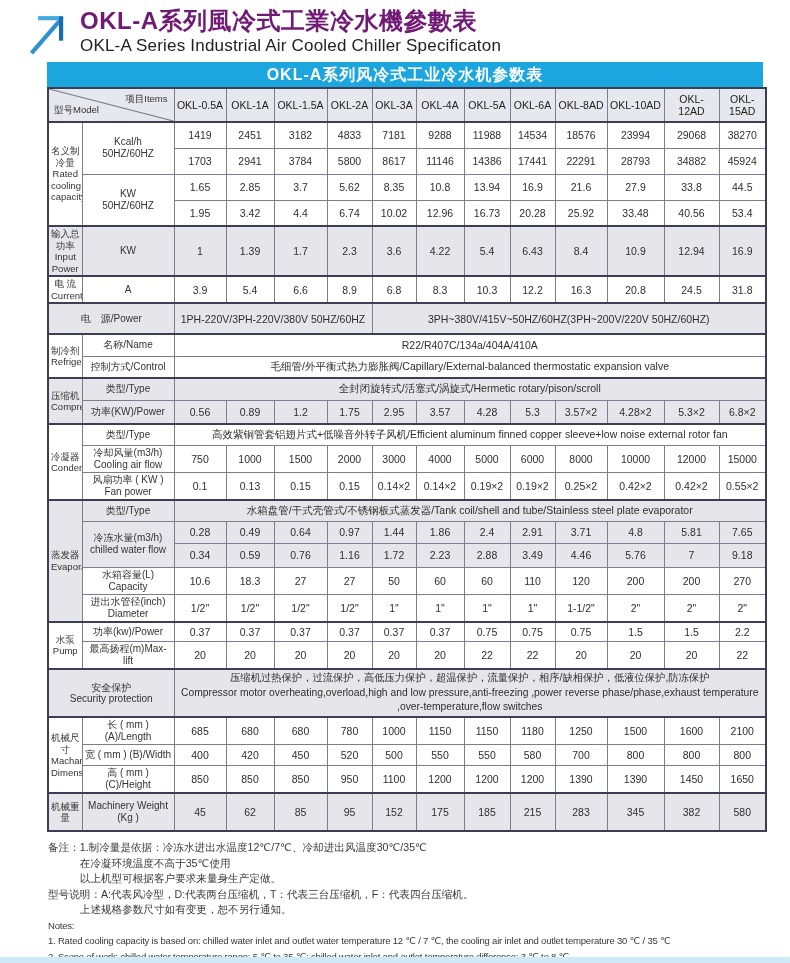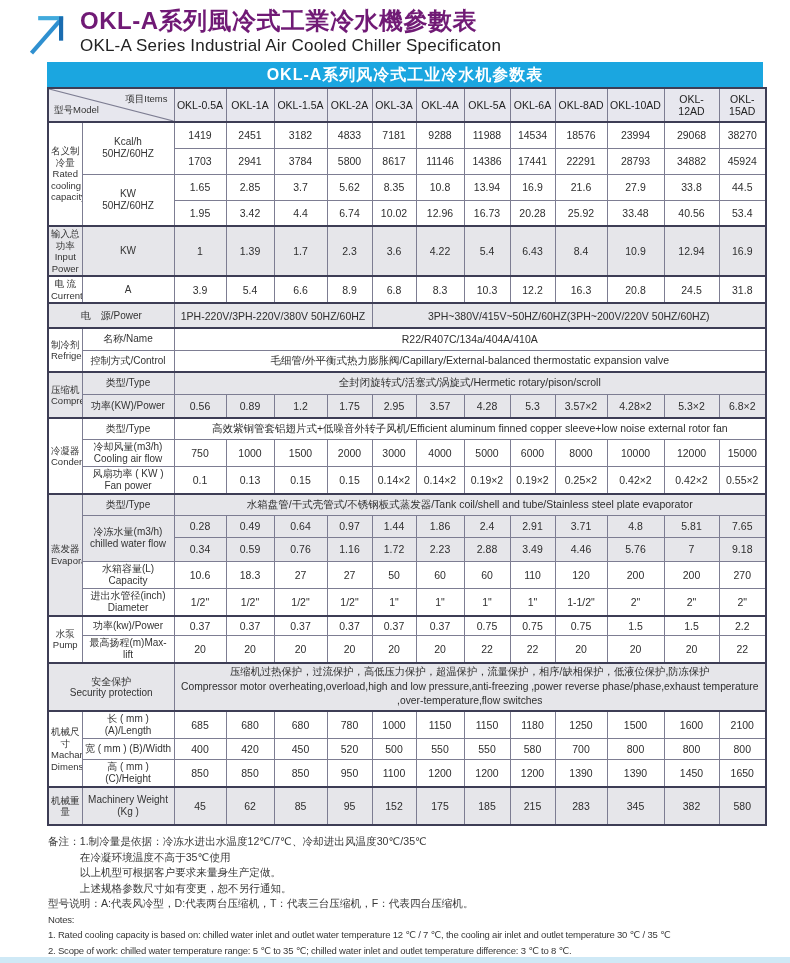--- a/index.html
+++ b/index.html
@@ -196,21 +196,21 @@
           <td class="val">8.9</td>
           <td class="val">6.8</td>
           <td class="val">8.3</td>
           <td class="val">10.3</td>
           <td class="val">12.2</td>
           <td class="val">16.3</td>
           <td class="val">20.8</td>
           <td class="val">24.5</td>
           <td class="val">31.8</td>
         </tr>
-        <tr class="sec shaded" style="height: 25px;">
+        <tr class="sec shaded" style="height: 31px;">
           <td colspan="2" class="grp" style="font-size: 10px;">电　源/Power</td>
           <td colspan="4" class="span-cell">1PH-220V/3PH-220V/380V 50HZ/60HZ</td>
           <td colspan="8" class="span-cell">3PH~380V/415V~50HZ/60HZ(3PH~200V/220V  50HZ/60HZ)</td>
         </tr>
         <tr class="sec" style="height: 22px;">
           <td class="grp" rowspan="2">制冷剂
 Refrigerant</td>
           <td class="lbl" rowspan="1">名称/Name</td>
           <td colspan="12" class="span-cell">R22/R407C/134a/404A/410A</td>
         </tr>
@@ -448,21 +448,21 @@
           <td class="val">382</td>
           <td class="val">580</td>
         </tr>
       </tbody>
     </table>
 
   <div class="notes" id="notes">
       <div class="note-line-zh">备注：1.制冷量是依据：冷冻水进出水温度12℃/7℃、冷却进出风温度30℃/35℃</div>
       <div class="note-line-zh">　　　在冷凝环境温度不高于35℃使用</div>
       <div class="note-line-zh">　　　以上机型可根据客户要求来量身生产定做。</div>
+      <div class="note-line-zh">型号说明：A:代表风冷型，D:代表两台压缩机，T：代表三台压缩机，F：代表四台压缩机。</div>
       <div class="note-line-zh">　　　上述规格参数尺寸如有变更，恕不另行通知。</div>
-      <div class="note-line-zh">型号说明：A:代表风冷型，D:代表两台压缩机，T：代表三台压缩机，F：代表四台压缩机。</div>
       <div class="note-line-en">Notes:</div>
       <div class="note-line-en">1. Rated cooling capacity is based on: chilled water inlet and outlet water temperature 12 ℃ / 7 ℃, the cooling air inlet and outlet temperature 30 ℃ / 35 ℃</div>
       <div class="note-line-en">2. Scope of work: chilled water temperature range: 5 ℃ to 35 ℃; chilled water inlet and outlet temperature difference: 3 ℃ to 8 ℃.</div>
     </div>
 
   <div class="accent-bar"></div>
 </div>
 
 </body></html>

